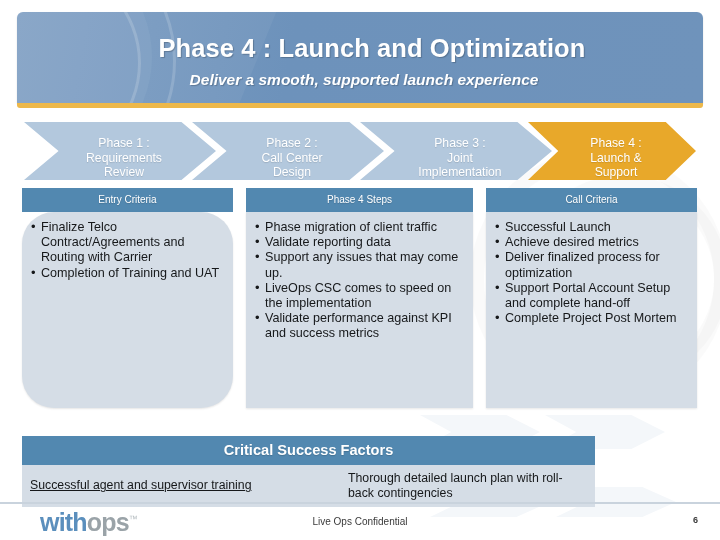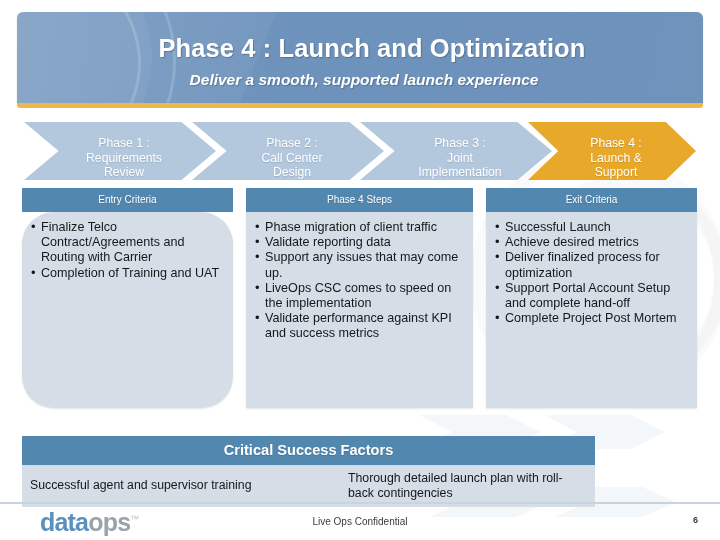--- a/index.html
+++ b/index.html
@@ -199,20 +199,21 @@
     padding: 6px 8px 7px 8px;
     font-size: 12.3px;
     line-height: 14.6px;
     color: #16181a;
     box-sizing: border-box;
   }
   .csf-cell:first-child {
     width: 318px;
     display: flex;
     align-items: center;
+    text-decoration: underline;
   }
   .csf-cell:last-child { flex: 1; }
 
   
   #footer-rule {
     position: absolute;
     left: 0; top: 502px;
     width: 720px; height: 2px;
     background: #c9d3dd;
   }
@@ -312,38 +313,38 @@
         <li>Phase migration of client traffic</li>
         <li>Validate reporting data</li>
         <li>Support any issues that may come up.</li>
         <li>LiveOps CSC comes to speed on the implementation</li>
         <li>Validate performance against KPI and success metrics</li>
       </ul>
     </div>
   </div>
 
   <div class="col" id="col-exit">
-    <div class="col-head">Exit Criteria</div>
+    <div class="col-head">Call Criteria</div>
     <div class="col-body">
       <ul>
         <li>Successful Launch</li>
         <li>Achieve desired metrics</li>
         <li>Deliver finalized process for optimization</li>
         <li>Support Portal Account Setup and complete hand-off</li>
         <li>Complete Project Post Mortem</li>
       </ul>
     </div>
   </div>
 
   <div id="csf">
     <div id="csf-head">Critical Success Factors</div>
     <div id="csf-body">
       <div class="csf-cell">Successful agent and supervisor training</div>
       <div class="csf-cell">Thorough detailed launch plan with roll-back contingencies</div>
     </div>
   </div>
 
   <div id="footer-rule"></div>
-  <div id="logo"><span class="lv">data</span><span class="op">ops</span><span class="tm">™</span></div>
+  <div id="logo"><span class="lv">with</span><span class="op">ops</span><span class="tm">™</span></div>
   <div id="conf">Live Ops Confidential</div>
   <div id="pagenum">6</div>
 
 </div>
 
 </body></html>

